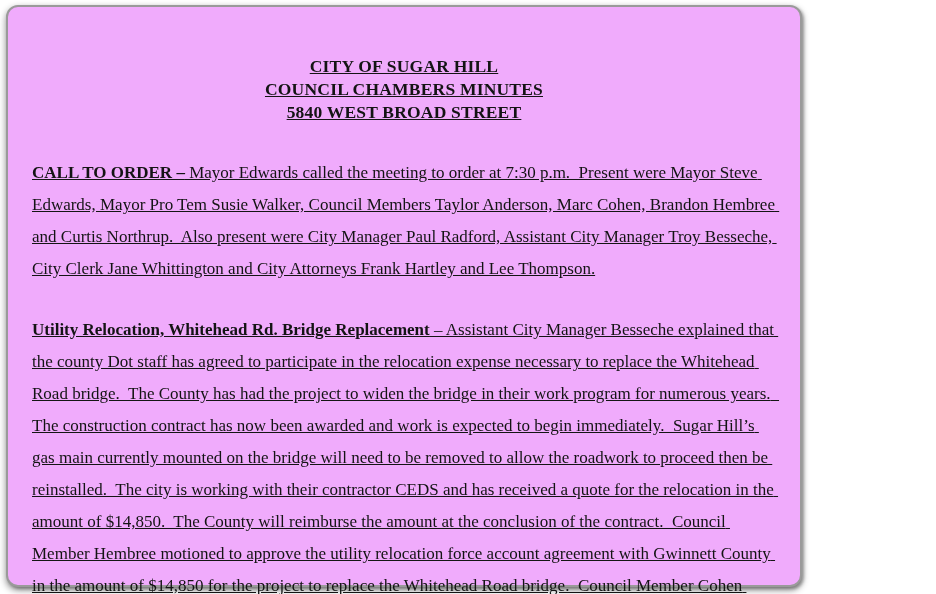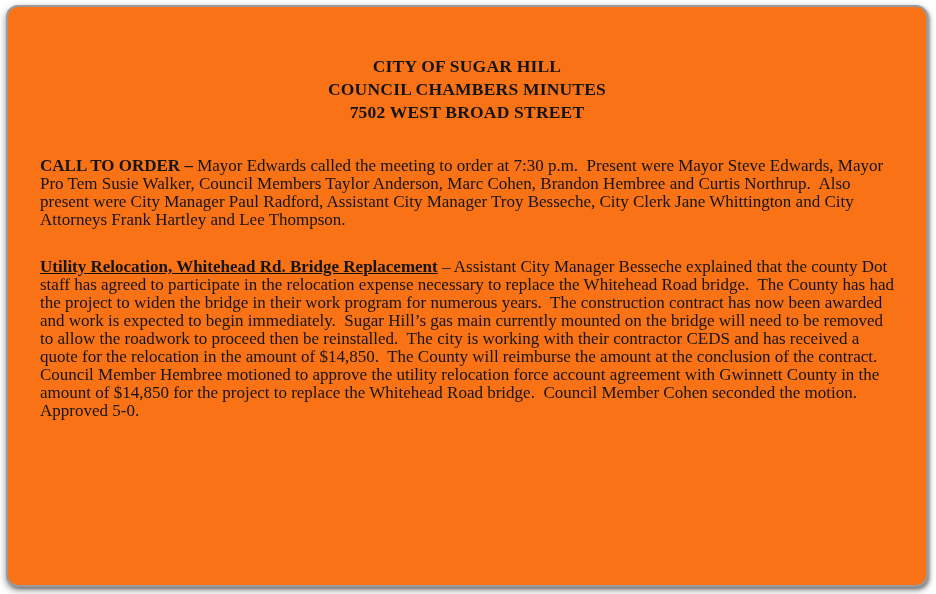--- a/index.html
+++ b/index.html
@@ -12,41 +12,42 @@
     position: relative;
     width: 936px;
     height: 594px;
     background: #ffffff;
     overflow: hidden;
   }
   .scan-page {
     position: absolute;
     left: 6px;
     top: 5px;
-    width: 922px;
+    width: 796px;
     height: 582px;
     box-sizing: border-box;
-    background: #f97316;
+    background: #f0abfc;
     border: 2px solid #9a9a9a;
     border-radius: 12px;
     box-shadow: 0 3px 7px rgba(0,0,0,0.45), 2px 2px 3px rgba(0,0,0,0.25);
     padding: 48px 24px 18px 24px;
     color: #141414;
+    text-decoration: underline;
   }
   .doc-header {
     text-align: center;
     font-weight: bold;
     font-size: 17.5px;
     line-height: 23px;
     letter-spacing: 0.2px;
   }
   .doc-body p {
-    margin: 8px;
+    margin: 0;
     font-size: 17px;
-    line-height: 18px;
+    line-height: 32px;
     text-align: left;
     white-space: pre-wrap;
   }
   .doc-body p.para-1 {
     margin-top: 33px;
   }
   .doc-body p.para-2 {
     margin-top: 29px;
   }
   .lead {
@@ -58,21 +59,21 @@
 </style>
 </head>
 <body>
 
 <div class="canvas">
   <div class="scan-page">
 
     <header class="doc-header">
       <div>CITY OF SUGAR HILL</div>
       <div>COUNCIL CHAMBERS MINUTES</div>
-      <div>7502 WEST BROAD STREET</div>
+      <div>5840 WEST BROAD STREET</div>
     </header>
 
     <div class="doc-body">
       <p class="para-1"><span class="lead">CALL TO ORDER –</span><span> Mayor Edwards called the meeting to order at 7:30 p.m.  Present were Mayor Steve Edwards, Mayor Pro Tem Susie Walker, Council Members Taylor Anderson, Marc Cohen, Brandon Hembree and Curtis Northrup.  Also present were City Manager Paul Radford, Assistant City Manager Troy Besseche, City Clerk Jane Whittington and City Attorneys Frank Hartley and Lee Thompson.</span></p>
 
       <p class="para-2"><span class="lead underline">Utility Relocation, Whitehead Rd. Bridge Replacement</span><span> – Assistant City Manager Besseche explained that the county Dot staff has agreed to participate in the relocation expense necessary to replace the Whitehead Road bridge.  The County has had the project to widen the bridge in their work program for numerous years.  The construction contract has now been awarded and work is expected to begin immediately.  Sugar Hill’s gas main currently mounted on the bridge will need to be removed to allow the roadwork to proceed then be reinstalled.  The city is working with their contractor CEDS and has received a quote for the relocation in the amount of $14,850.  The County will reimburse the amount at the conclusion of the contract.  Council Member Hembree motioned to approve the utility relocation force account agreement with Gwinnett County in the amount of $14,850 for the project to replace the Whitehead Road bridge.  Council Member Cohen seconded the motion.  Approved 5-0.</span></p>
     </div>
 
   </div>
 </div>

